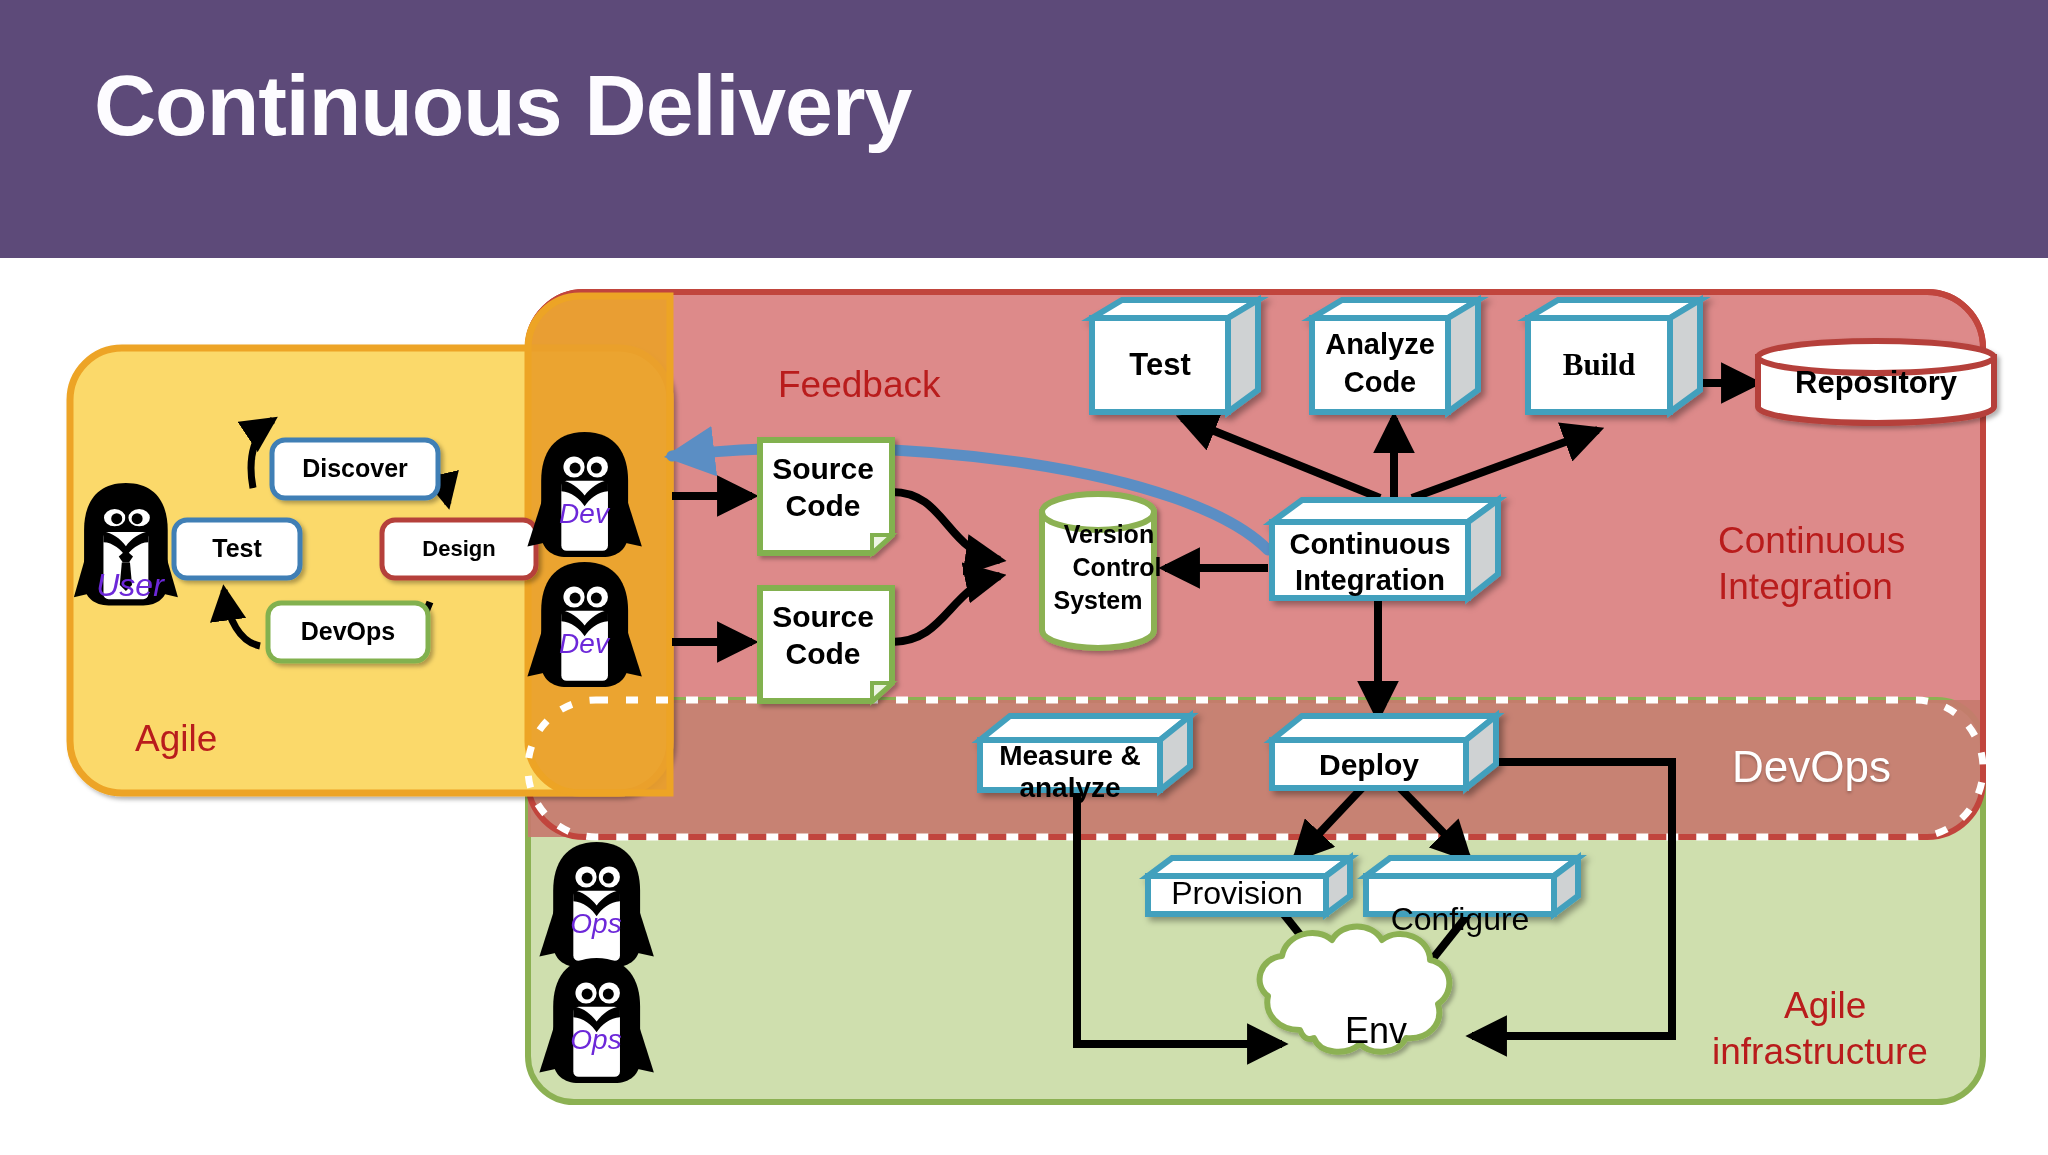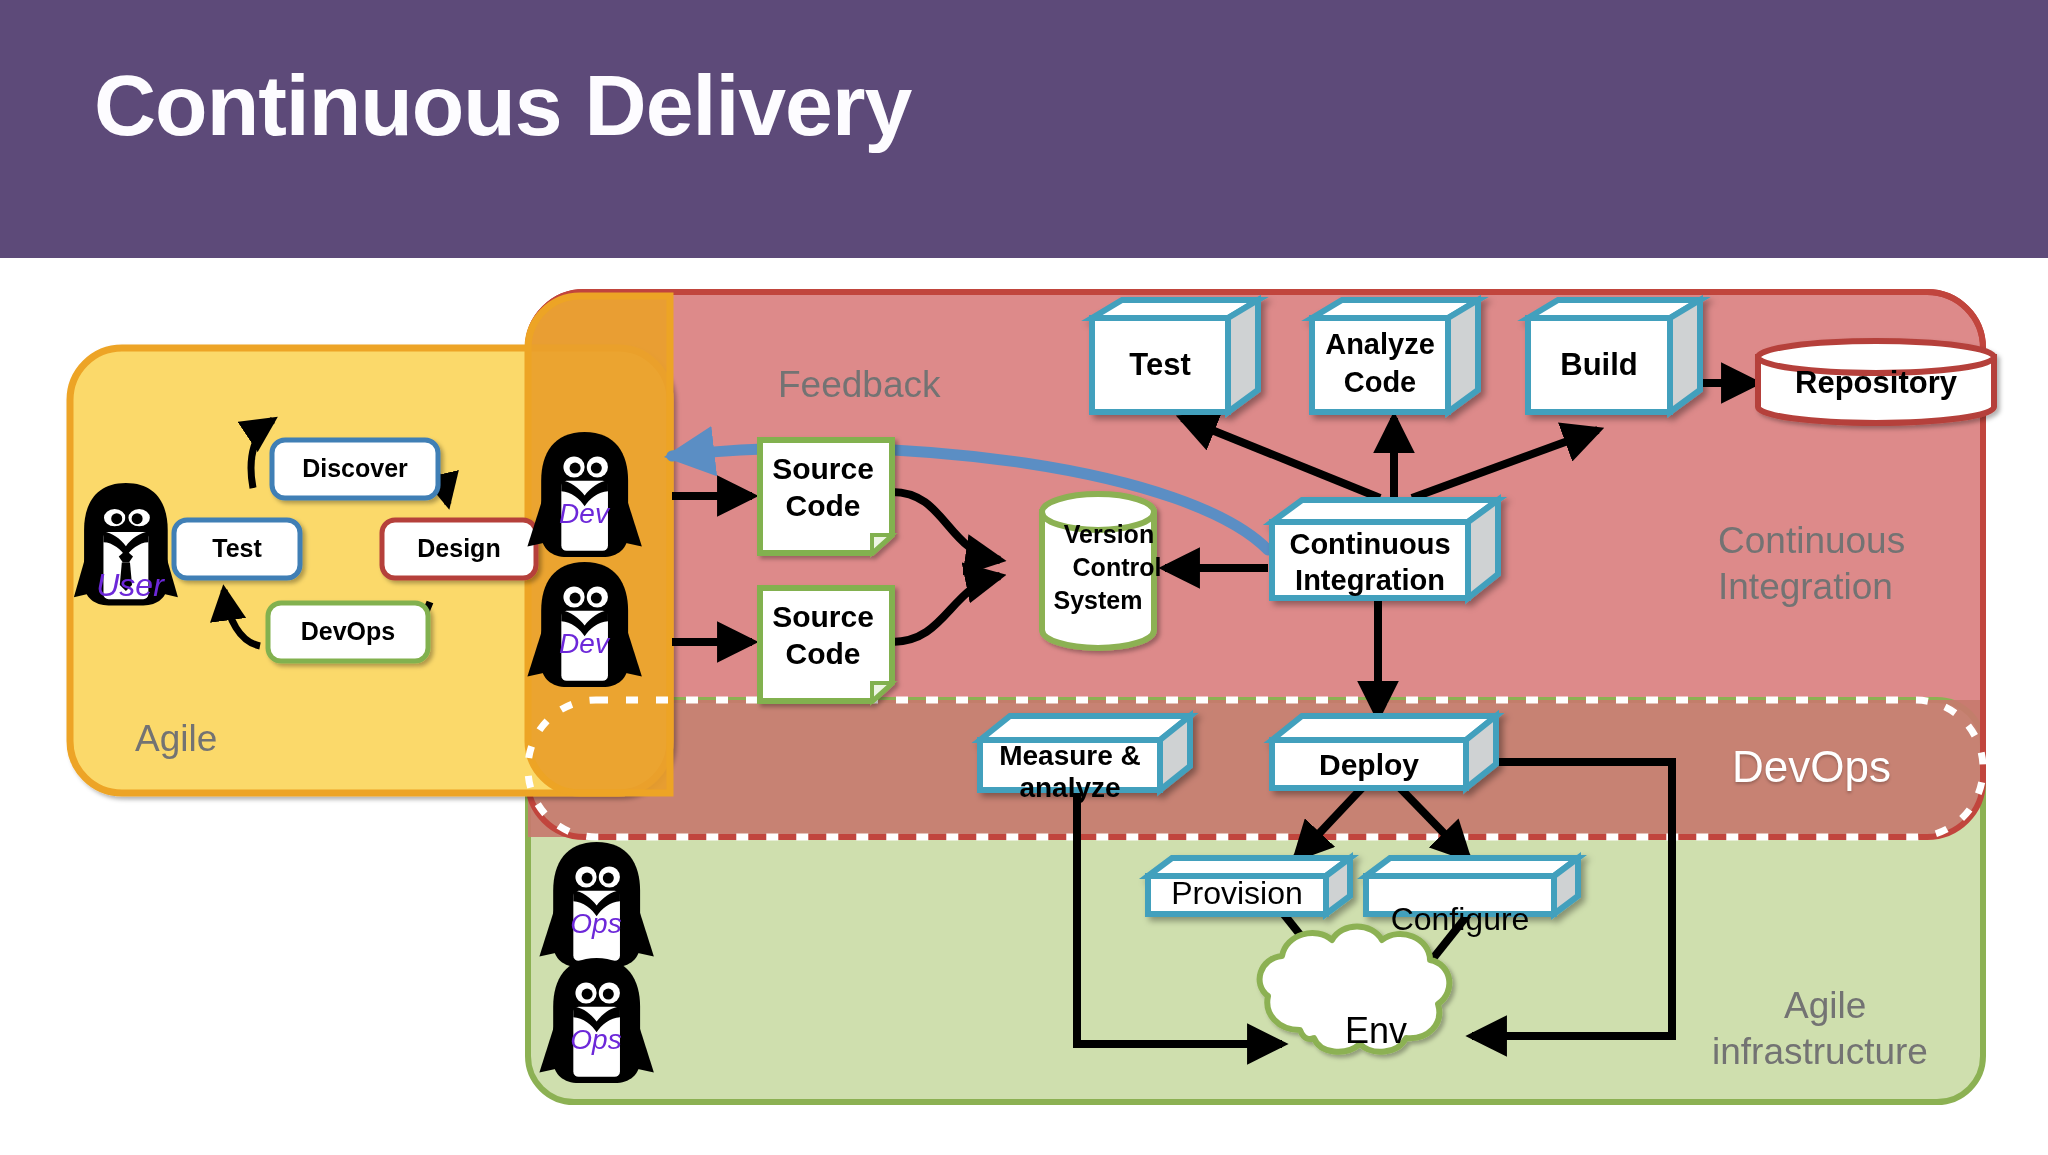--- a/index.html
+++ b/index.html
@@ -9,21 +9,21 @@
 
   
   .banner{position:absolute;left:0;top:0;width:2048px;height:258px;background:#5d4a79;}
   .banner-title{position:absolute;left:94px;top:62px;font-size:86px;font-weight:bold;
       color:#fdfcff;letter-spacing:-1px;line-height:1;white-space:nowrap;}
 
   
   svg.canvas{position:absolute;left:0;top:0;width:2048px;height:1155px;}
 
   
-  .lbl{position:absolute;color:#737373;}
+  .lbl{position:absolute;color:#b91c1c;}
   .panel-label{font-size:37px;line-height:1.12;}
   .panel-label.white{color:#ffffff;font-size:44px;}
   .boxtext{position:absolute;display:flex;align-items:center;justify-content:center;
       text-align:center;font-weight:bold;color:#000;line-height:1.1;pointer-events:none;}
   .boxtext.reg{font-weight:normal;}
   .pen-label{position:absolute;font-style:italic;font-weight:normal;color:#6d28d9;
       text-align:center;pointer-events:none;}
 </style>
 </head>
 <body>
@@ -269,21 +269,21 @@
   <div class="lbl panel-label" style="left:135px;top:718px;">Agile</div>
   <div class="lbl panel-label" style="left:1718px;top:520px;white-space:nowrap;">Continuous</div>
   <div class="lbl panel-label" style="left:1718px;top:566px;white-space:nowrap;">Integration</div>
   <div class="lbl panel-label white" style="left:1732px;top:742px;white-space:nowrap;text-shadow:0 2px 3px rgba(0,0,0,.25);">DevOps</div>
   <div class="lbl panel-label" style="left:1784px;top:985px;white-space:nowrap;">Agile</div>
   <div class="lbl panel-label" style="left:1712px;top:1031px;white-space:nowrap;">infrastructure</div>
 
   <div class="lbl panel-label" style="left:778px;top:364px;white-space:nowrap;">Feedback</div>
 
   <div class="boxtext" style="left:272px;top:440px;width:166px;height:58px;font-size:25px;">Discover</div>
-  <div class="boxtext" style="left:382px;top:520px;width:154px;height:58px;font-size:25px;">Design</div>
+  <div class="boxtext" style="left:382px;top:520px;width:154px;height:58px;font-size:22px;">Design</div>
   <div class="boxtext" style="left:268px;top:603px;width:160px;height:58px;font-size:25px;">DevOps</div>
   <div class="boxtext" style="left:174px;top:520px;width:126px;height:58px;font-size:25px;">Test</div>
 
   <div class="pen-label" style="left:80px;top:567px;width:100px;font-size:32px;">User</div>
   <div class="pen-label" style="left:536px;top:498px;width:96px;font-size:28px;">Dev</div>
   <div class="pen-label" style="left:536px;top:628px;width:96px;font-size:28px;">Dev</div>
   <div class="pen-label" style="left:548px;top:908px;width:96px;font-size:28px;">Ops</div>
   <div class="pen-label" style="left:548px;top:1024px;width:96px;font-size:28px;">Ops</div>
 
   <div class="boxtext" style="left:760px;top:452px;width:126px;height:32px;font-size:30px;">Source</div>
@@ -294,21 +294,21 @@
 
   <div class="boxtext" style="left:1040px;top:520px;width:116px;height:30px;font-size:25px;padding-left:11px;">Version</div>
   <div class="boxtext" style="left:1040px;top:553px;width:116px;height:30px;font-size:25px;padding-left:19px;">Control</div>
   <div class="boxtext" style="left:1040px;top:586px;width:116px;height:30px;font-size:25px;">System</div>
 
   <div class="boxtext" style="left:1092px;top:340px;width:136px;height:50px;font-size:31px;">Test</div>
 
   <div class="boxtext" style="left:1312px;top:328px;width:136px;height:34px;font-size:29px;">Analyze</div>
   <div class="boxtext" style="left:1312px;top:366px;width:136px;height:34px;font-size:29px;">Code</div>
 
-  <div class="boxtext" style="left:1528px;top:340px;width:142px;height:50px;font-size:31px;">Build</div>
+  <div class="boxtext" style="left:1528px;top:340px;width:142px;height:50px;font-size:31px;font-family:Liberation Serif, serif;">Build</div>
 
   <div class="boxtext" style="left:1758px;top:357px;width:236px;height:52px;font-size:31px;">Repository</div>
 
   <div class="boxtext" style="left:1272px;top:528px;width:196px;height:34px;font-size:29px;">Continuous</div>
   <div class="boxtext" style="left:1272px;top:564px;width:196px;height:34px;font-size:29px;">Integration</div>
 
   <div class="boxtext" style="left:980px;top:742px;width:180px;height:28px;font-size:28px;">Measure &amp;</div>
   <div class="boxtext" style="left:980px;top:774px;width:180px;height:28px;font-size:28px;">analyze</div>
 
   <div class="boxtext" style="left:1272px;top:740px;width:194px;height:48px;font-size:30px;">Deploy</div>

